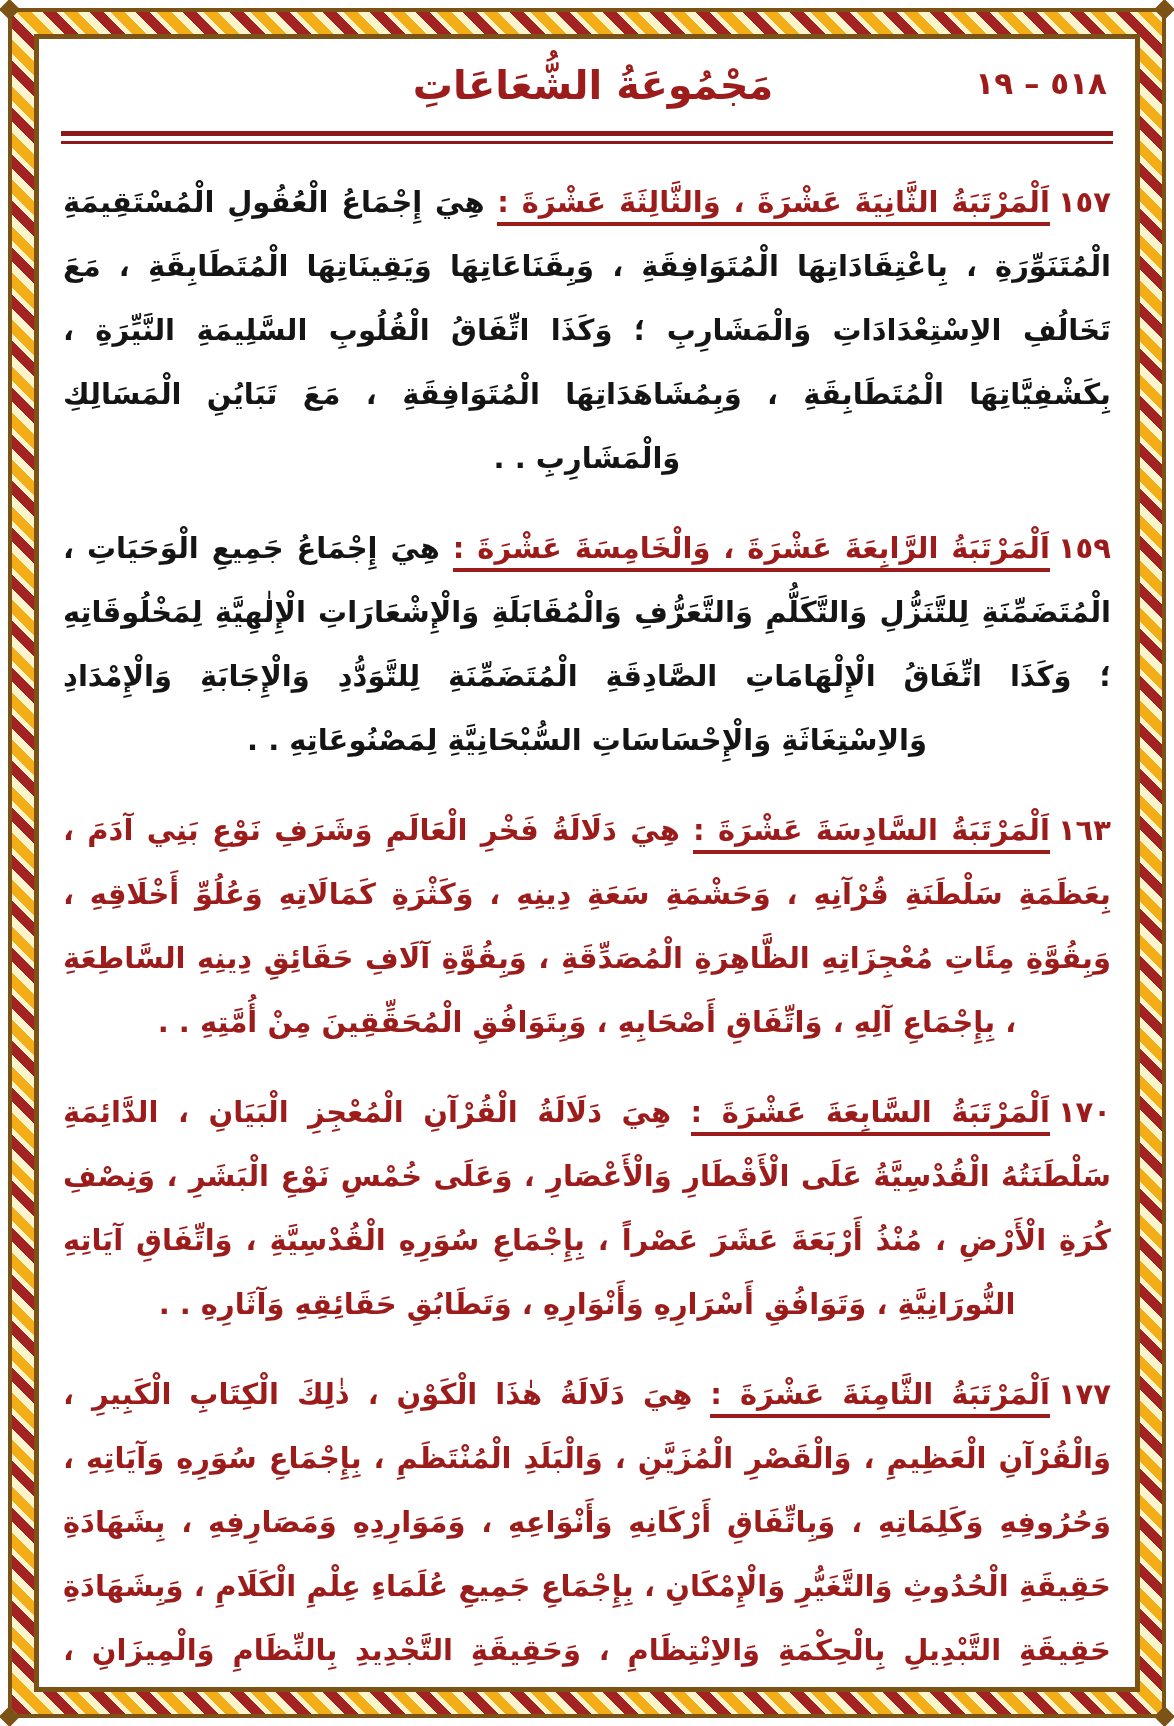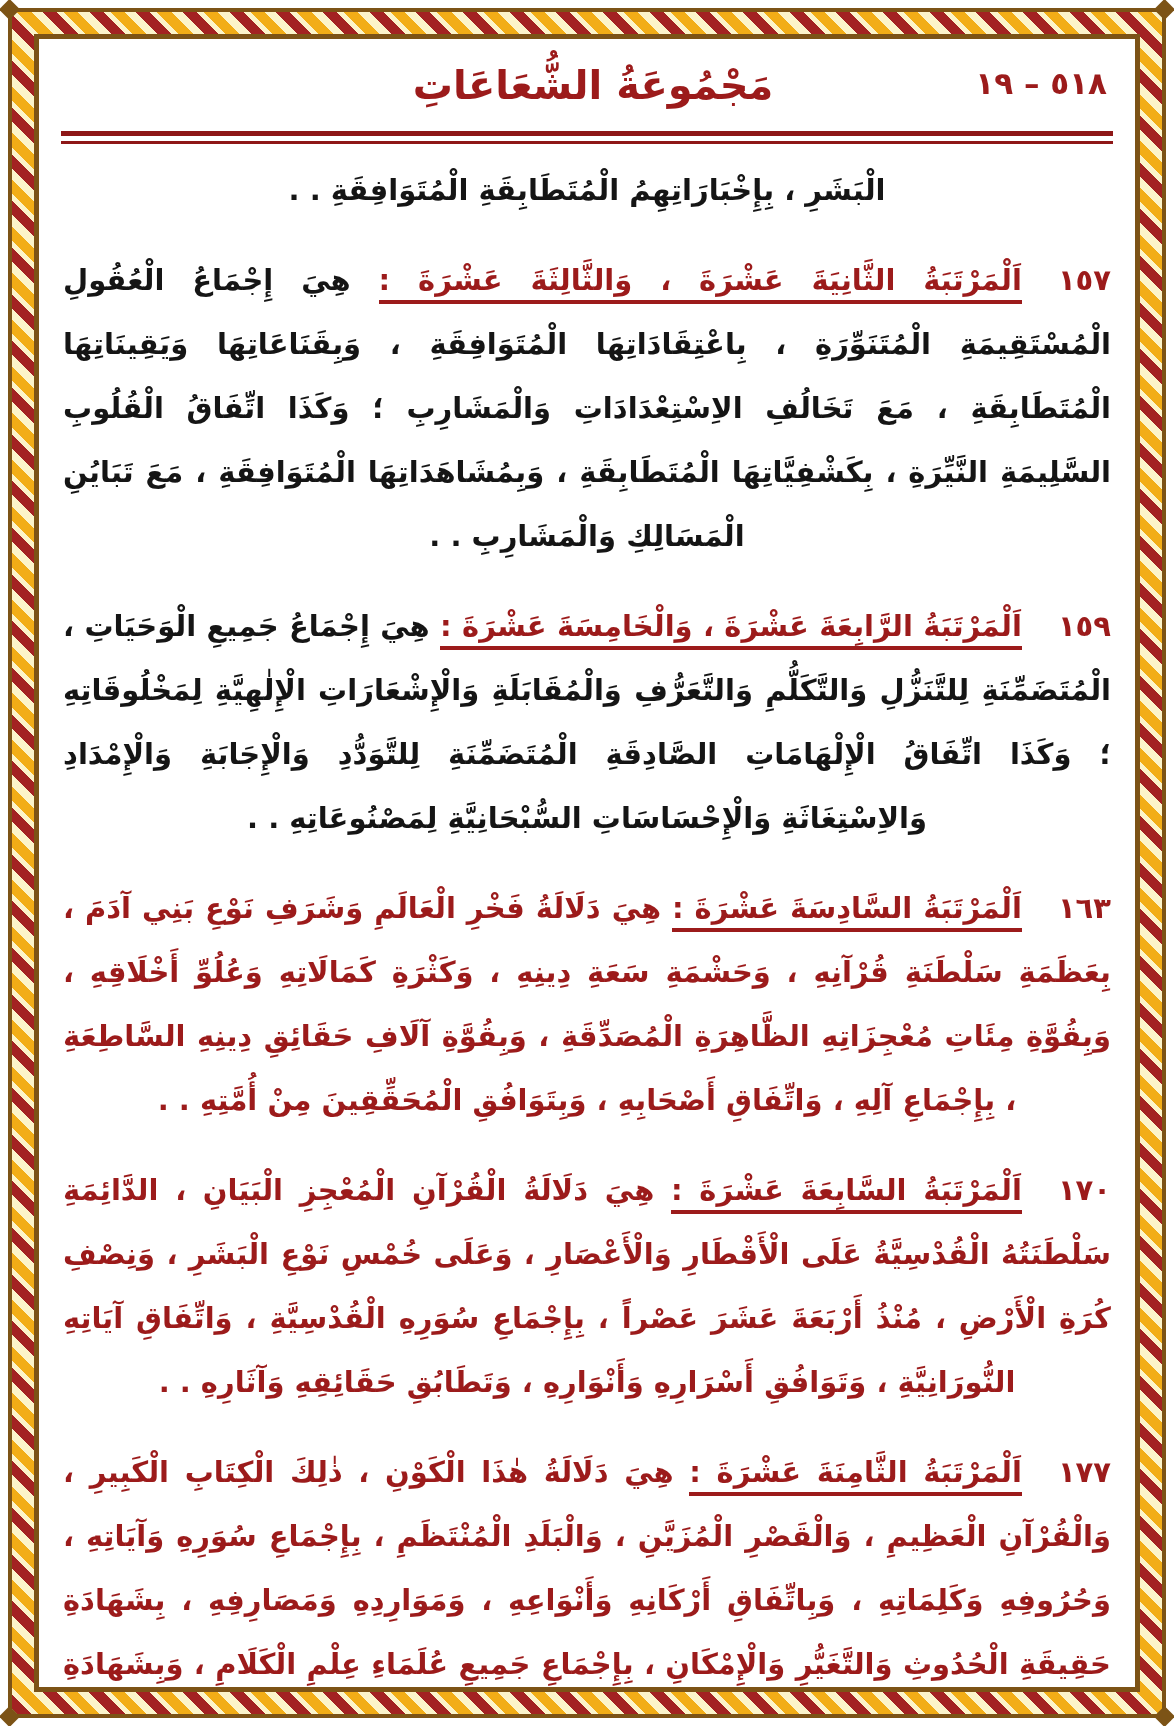--- a/index.html
+++ b/index.html
@@ -72,21 +72,21 @@
     text-align: justify;
     text-align-last: center;
     color: #151515;
   }
   p.para.first { margin-top: 14px; }
   p.para.red-body { color: #9c1b1b; }
   .sec-num {
     float: right;
     color: #9c1b1b;
     font-weight: 700;
-    margin-left: 36px;
+    margin-left: 8px;
   }
   .sec-heading {
     color: #9c1b1b;
     border-bottom: 4px solid #9c1b1b;
     padding-bottom: 3px;
   }
 </style>
 </head>
 <body>
 
@@ -101,21 +101,20 @@
       <div class="inner">
 
         <div class="header">
           <div class="title">مَجْمُوعَةُ الشُّعَاعَاتِ</div>
           <div class="pageno">٥١٨ – ١٩</div>
         </div>
         <div class="rule"></div>
 
         <div class="content">
 
-          <p class="para first"><span>الْبَشَرِ ، بِإِخْبَارَاتِهِمُ الْمُتَطَابِقَةِ الْمُتَوَافِقَةِ . .</span></p>
 
           <p class="para"><span class="sec-num">١٥٧</span><span class="sec-heading">اَلْمَرْتَبَةُ الثَّانِيَةَ عَشْرَةَ ، وَالثَّالِثَةَ عَشْرَةَ :</span> <span>هِيَ إِجْمَاعُ الْعُقُولِ الْمُسْتَقِيمَةِ الْمُتَنَوِّرَةِ ، بِاعْتِقَادَاتِهَا الْمُتَوَافِقَةِ ، وَبِقَنَاعَاتِهَا وَيَقِينَاتِهَا الْمُتَطَابِقَةِ ، مَعَ تَخَالُفِ الاِسْتِعْدَادَاتِ وَالْمَشَارِبِ ؛ وَكَذَا اتِّفَاقُ الْقُلُوبِ السَّلِيمَةِ النَّيِّرَةِ ، بِكَشْفِيَّاتِهَا الْمُتَطَابِقَةِ ، وَبِمُشَاهَدَاتِهَا الْمُتَوَافِقَةِ ، مَعَ تَبَايُنِ الْمَسَالِكِ وَالْمَشَارِبِ . .</span></p>
 
           <p class="para"><span class="sec-num">١٥٩</span><span class="sec-heading">اَلْمَرْتَبَةُ الرَّابِعَةَ عَشْرَةَ ، وَالْخَامِسَةَ عَشْرَةَ :</span> <span>هِيَ إِجْمَاعُ جَمِيعِ الْوَحَيَاتِ ، الْمُتَضَمِّنَةِ لِلتَّنَزُّلِ وَالتَّكَلُّمِ وَالتَّعَرُّفِ وَالْمُقَابَلَةِ وَالْإِشْعَارَاتِ الْإِلٰهِيَّةِ لِمَخْلُوقَاتِهِ ؛ وَكَذَا اتِّفَاقُ الْإِلْهَامَاتِ الصَّادِقَةِ الْمُتَضَمِّنَةِ لِلتَّوَدُّدِ وَالْإِجَابَةِ وَالْإِمْدَادِ وَالاِسْتِغَاثَةِ وَالْإِحْسَاسَاتِ السُّبْحَانِيَّةِ لِمَصْنُوعَاتِهِ . .</span></p>
 
           <p class="para red-body"><span class="sec-num">١٦٣</span><span class="sec-heading">اَلْمَرْتَبَةُ السَّادِسَةَ عَشْرَةَ :</span> <span>هِيَ دَلَالَةُ فَخْرِ الْعَالَمِ وَشَرَفِ نَوْعِ بَنِي آدَمَ ، بِعَظَمَةِ سَلْطَنَةِ قُرْآنِهِ ، وَحَشْمَةِ سَعَةِ دِينِهِ ، وَكَثْرَةِ كَمَالَاتِهِ وَعُلُوِّ أَخْلَاقِهِ ، وَبِقُوَّةِ مِئَاتِ مُعْجِزَاتِهِ الظَّاهِرَةِ الْمُصَدِّقَةِ ، وَبِقُوَّةِ آلَافِ حَقَائِقِ دِينِهِ السَّاطِعَةِ ، بِإِجْمَاعِ آلِهِ ، وَاتِّفَاقِ أَصْحَابِهِ ، وَبِتَوَافُقِ الْمُحَقِّقِينَ مِنْ أُمَّتِهِ . .</span></p>
 
           <p class="para red-body"><span class="sec-num">١٧٠</span><span class="sec-heading">اَلْمَرْتَبَةُ السَّابِعَةَ عَشْرَةَ :</span> <span>هِيَ دَلَالَةُ الْقُرْآنِ الْمُعْجِزِ الْبَيَانِ ، الدَّائِمَةِ سَلْطَنَتُهُ الْقُدْسِيَّةُ عَلَى الْأَقْطَارِ وَالْأَعْصَارِ ، وَعَلَى خُمْسِ نَوْعِ الْبَشَرِ ، وَنِصْفِ كُرَةِ الْأَرْضِ ، مُنْذُ أَرْبَعَةَ عَشَرَ عَصْراً ، بِإِجْمَاعِ سُوَرِهِ الْقُدْسِيَّةِ ، وَاتِّفَاقِ آيَاتِهِ النُّورَانِيَّةِ ، وَتَوَافُقِ أَسْرَارِهِ وَأَنْوَارِهِ ، وَتَطَابُقِ حَقَائِقِهِ وَآثَارِهِ . .</span></p>
 
           <p class="para red-body"><span class="sec-num">١٧٧</span><span class="sec-heading">اَلْمَرْتَبَةُ الثَّامِنَةَ عَشْرَةَ :</span> <span>هِيَ دَلَالَةُ هٰذَا الْكَوْنِ ، ذٰلِكَ الْكِتَابِ الْكَبِيرِ ، وَالْقُرْآنِ الْعَظِيمِ ، وَالْقَصْرِ الْمُزَيَّنِ ، وَالْبَلَدِ الْمُنْتَظَمِ ، بِإِجْمَاعِ سُوَرِهِ وَآيَاتِهِ ، وَحُرُوفِهِ وَكَلِمَاتِهِ ، وَبِاتِّفَاقِ أَرْكَانِهِ وَأَنْوَاعِهِ ، وَمَوَارِدِهِ وَمَصَارِفِهِ ، بِشَهَادَةِ حَقِيقَةِ الْحُدُوثِ وَالتَّغَيُّرِ وَالْإِمْكَانِ ، بِإِجْمَاعِ جَمِيعِ عُلَمَاءِ عِلْمِ الْكَلَامِ ، وَبِشَهَادَةِ حَقِيقَةِ التَّبْدِيلِ بِالْحِكْمَةِ وَالاِنْتِظَامِ ، وَحَقِيقَةِ التَّجْدِيدِ بِالنِّظَامِ وَالْمِيزَانِ ، وَحَقِيقَةِ التَّعَاوُنِ وَالتَّجَاوُبِ ، وَالْمُوَازَنَةِ وَالْمُحَافَظَةِ فِي مَوْجُودَاتِهِ ، بِالْمُشَاهَدَةِ وَالْعِيَانِ . .</span></p>

